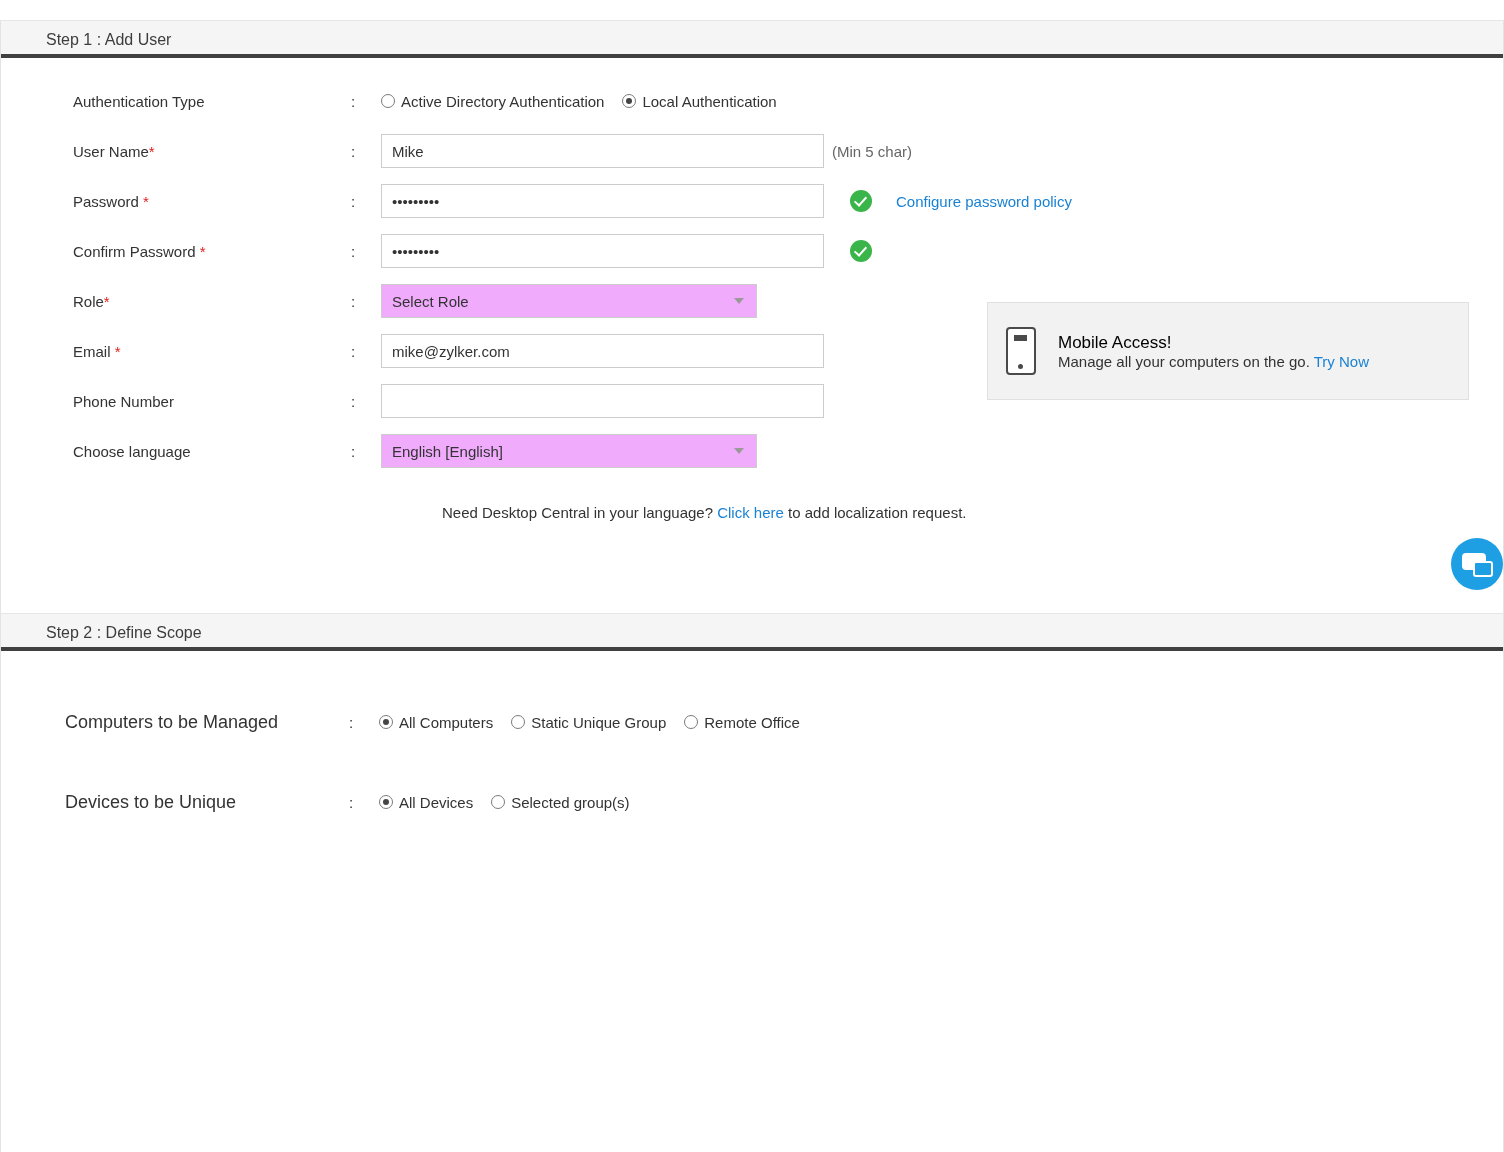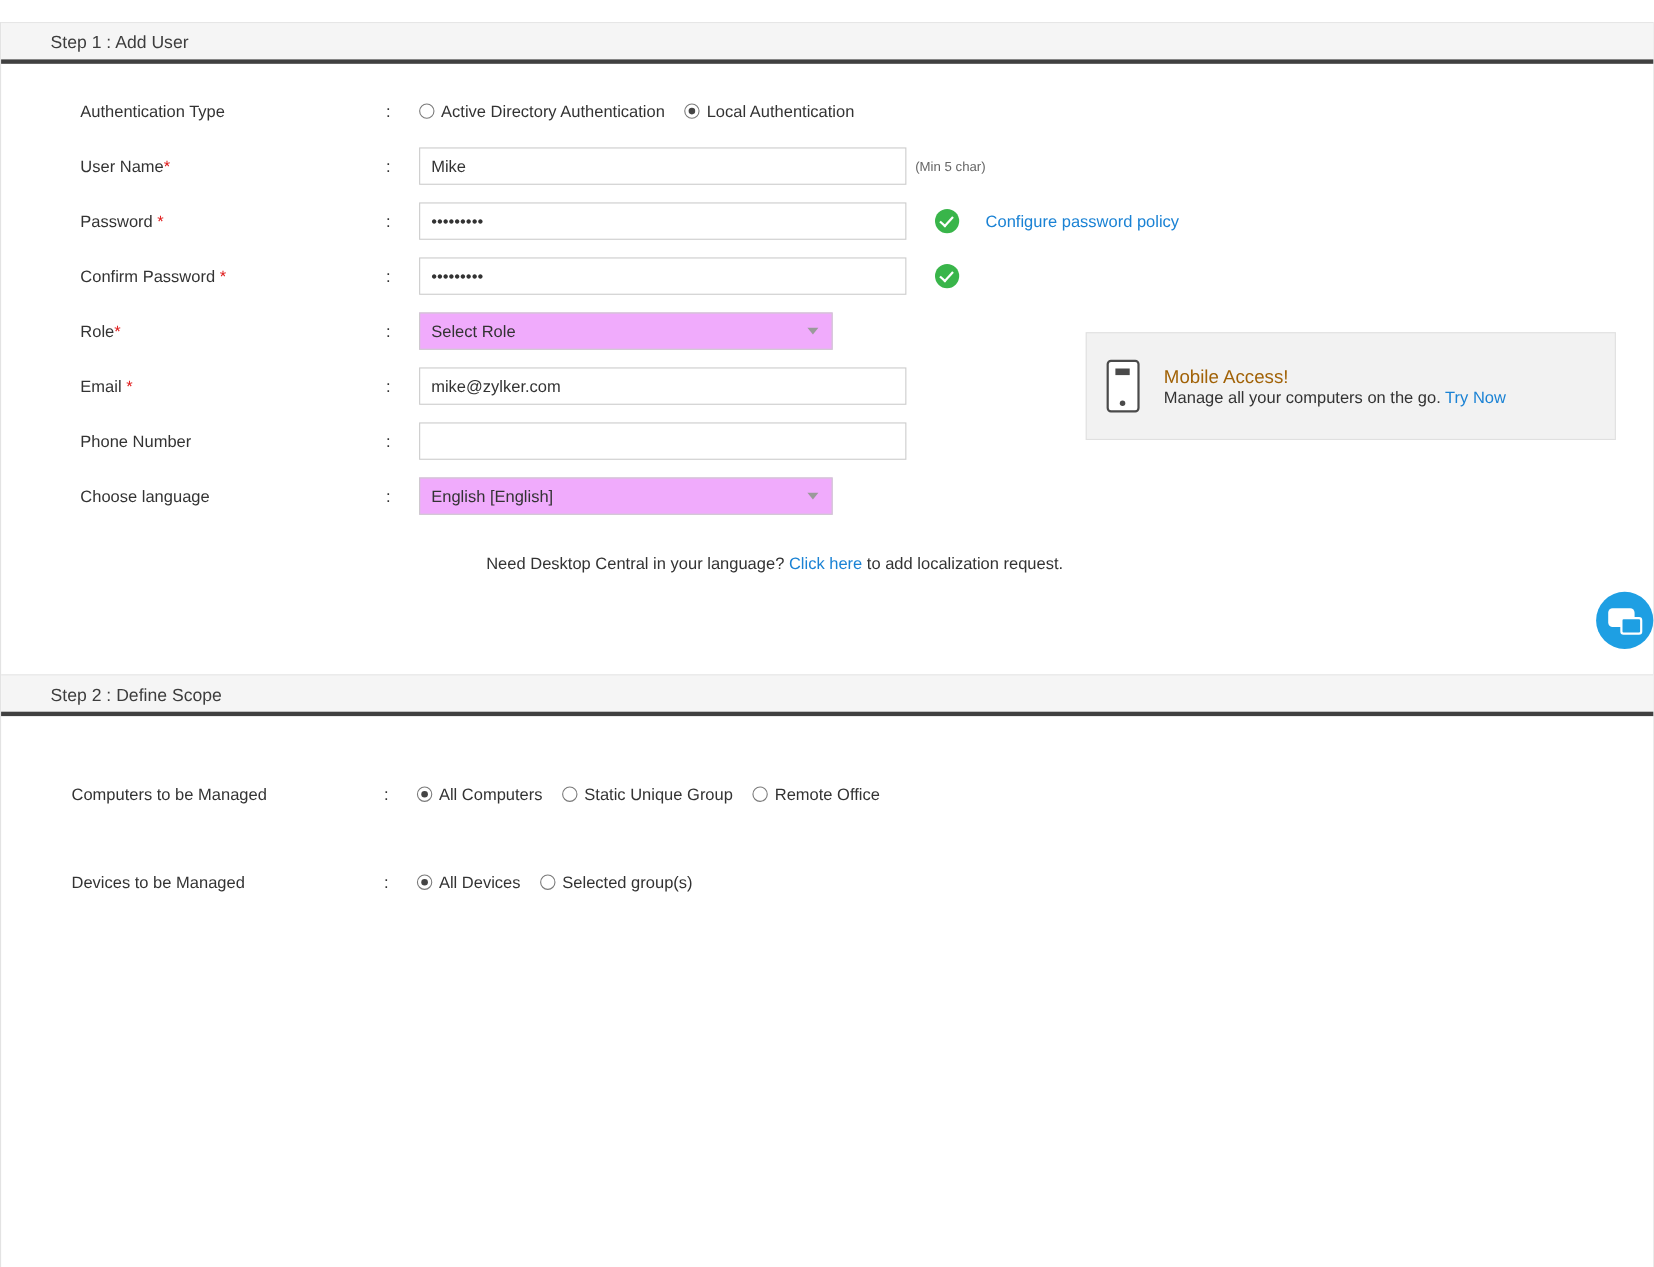--- a/index.html
+++ b/index.html
@@ -66,21 +66,21 @@
     font-size: 15px;
     color: #333333;
     font-family: "Liberation Sans", sans-serif;
     background: #ffffff;
     outline: none;
   }
   input.txt::placeholder { color: #9b9b9b; }
   .hint {
     margin-left: 8px;
     color: #666666;
-    font-size: 12px;
+    font-size: 15px;
   }
   .radio-wrap {
     display: inline-flex;
     align-items: center;
     margin-right: 18px;
     cursor: pointer;
     font-size: 15px;
     color: #333;
   }
   .radio {
@@ -187,35 +187,35 @@
   .phone-icon::after {
     content: "";
     position: absolute;
     left: 10px; bottom: 4px;
     width: 5px; height: 5px;
     border-radius: 50%;
     background: #4a4a4a;
   }
   .mobile-title {
     font-size: 17px;
-    color: #a16207;
+    color: #000000;
     margin-bottom: 0;
   }
   .mobile-sub {
     font-size: 15px;
     color: #333333;
   }
   #step2-header { margin-top: 92px; }
   .scope-body { padding-top: 42px; }
   .scope-row { display: flex; align-items: center; min-height: 58px; }
   .scope-lbl {
     width: 348px;
     padding-left: 64px;
     box-sizing: border-box;
-    font-size: 15px;
+    font-size: 18px;
   }
   .buttons {
     margin-top: 44px;
     padding-left: 645px;
     display: flex;
     align-items: center;
   }
   .btn-primary {
     background: #5b8fc9;
     color: #ffffff;
@@ -383,21 +383,21 @@
           <span>Static Unique Group</span>
         </span>
         <span class="radio-wrap">
           <span class="radio"></span>
           <span>Remote Office</span>
         </span>
       </div>
     </div>
 
     <div class="scope-row" style="margin-top:22px;">
-      <div class="scope-lbl">Devices to be Managed</div>
+      <div class="scope-lbl">Devices to be Unique</div>
       <div class="colon">:</div>
       <div class="field">
         <span class="radio-wrap">
           <span class="radio checked"></span>
           <span>All Devices</span>
         </span>
         <span class="radio-wrap">
           <span class="radio"></span>
           <span>Selected group(s)</span>
         </span>

